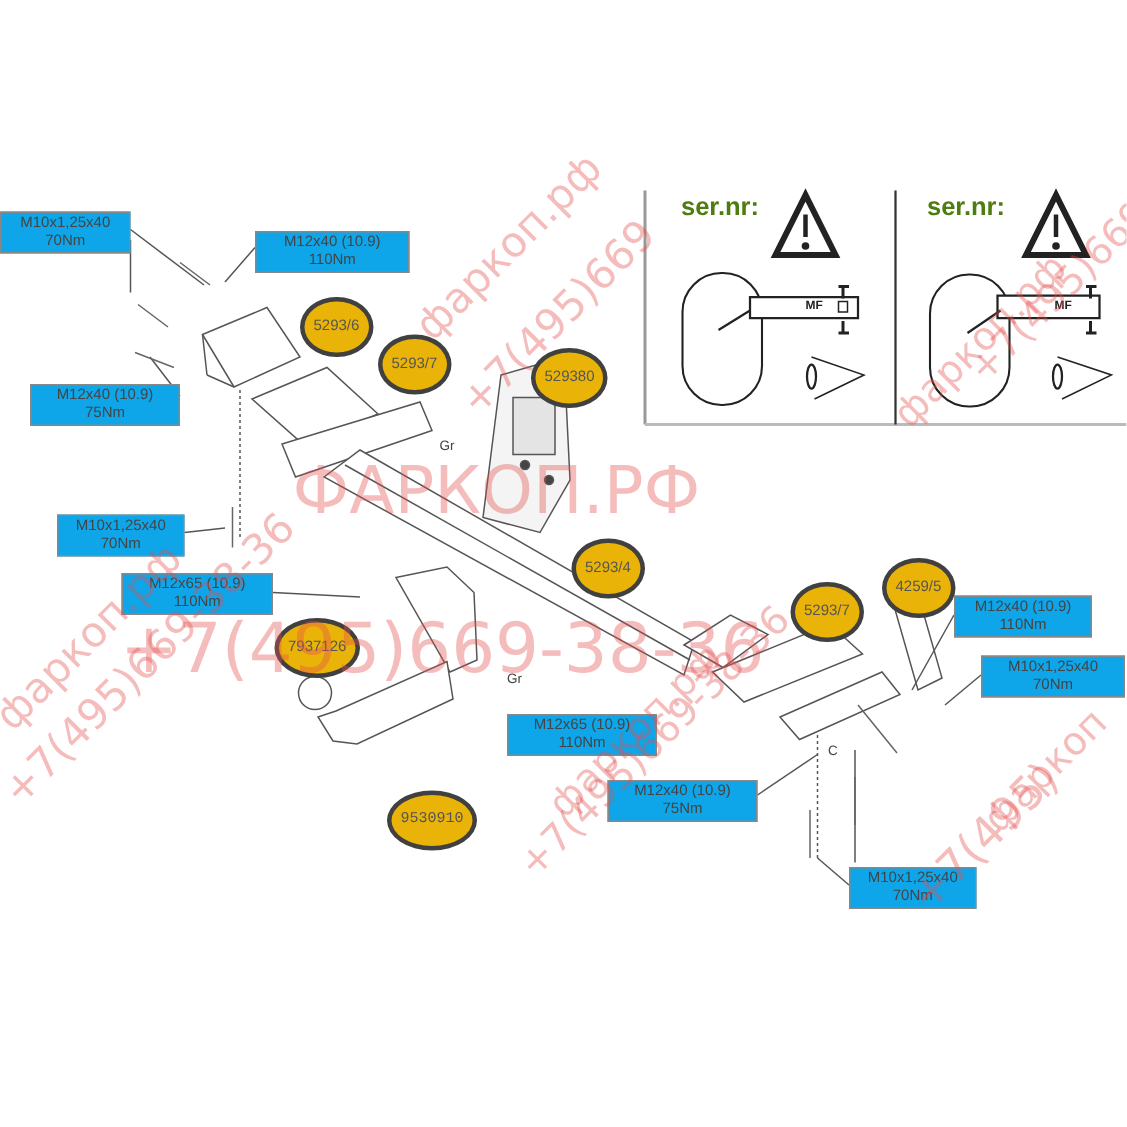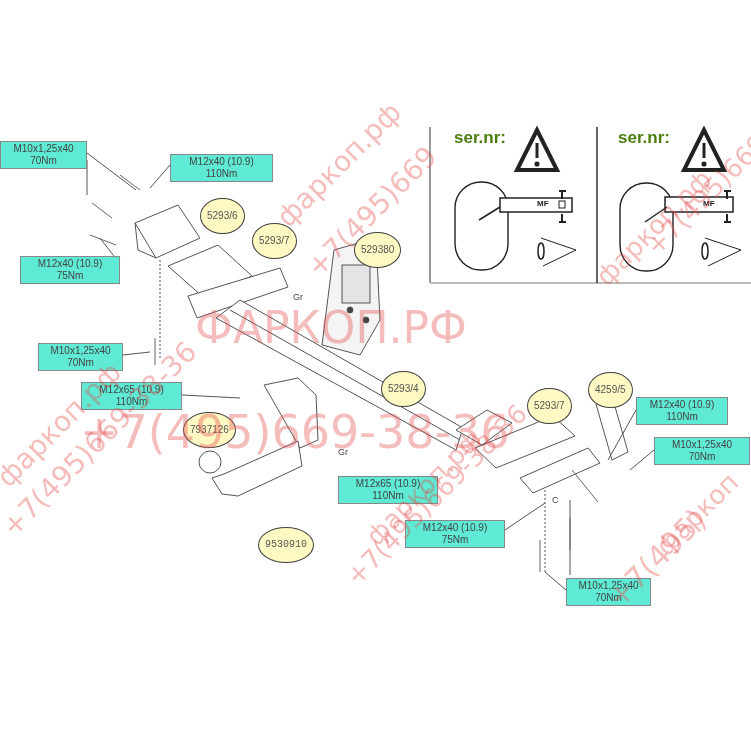--- a/index.html
+++ b/index.html
@@ -1,24 +1,24 @@
 <!DOCTYPE html>
 <html><head>
 <meta charset="utf-8">
 <style>
   html, body { margin:0; padding:0; background:#ffffff; }
   body { width:751px; height:751px; position:relative; overflow:hidden;
          font-family:"Liberation Sans", sans-serif; color:#333; }
   .stage { position:absolute; left:0; top:0; width:751px; height:751px; }
   svg.drawing { position:absolute; left:0; top:0; width:751px; height:751px; }
-  .lbl { position:absolute; background:#5eead4; border:1px solid #888;
+  .lbl { position:absolute; background:#0ea5e9; border:1px solid #888;
          font-size:10px; line-height:12px; text-align:center; color:#444;
          padding:1px 3px; box-sizing:border-box; }
   .lbl span { display:block; white-space:nowrap; }
-  .part { position:absolute; background:#fef9c3; border:1px solid #404040;
+  .part { position:absolute; background:#eab308; border:3px solid #404040;
           border-radius:50%; font-size:10px; line-height:14px; color:#555;
           text-align:center; padding:10px 6px; white-space:nowrap; }
   .wm { position:absolute; color:rgba(230,80,80,0.38); white-space:nowrap;
         font-family:"DejaVu Sans", sans-serif; pointer-events:none; transform-origin:left top; }
   .sericon { position:absolute; font-weight:bold; font-size:17px; color:#4d7c0f;
              font-family:"Liberation Sans", sans-serif; }
 </style>
 </head>
 <body>
 
@@ -165,21 +165,21 @@
       </div>
     <div class="lbl" style="left:566px;top:578px;width:85px;">
         <span>M10x1,25x40</span>
         <span>70Nm</span>
       </div>
   </div>
 
   <div class="part" style="left:200px;top:198px;">5293/6</div>
   <div class="part" style="left:252px;top:223px;">5293/7</div>
   <div class="part" style="left:354px;top:232px;">529380</div>
-  <div class="part" style="left:381px;top:371px;text-align:right;">5293/4</div>
+  <div class="part" style="left:381px;top:359px;text-align:right;">5293/4</div>
   <div class="part" style="left:527px;top:388px;">5293/7</div>
   <div class="part" style="left:588px;top:372px;">4259/5</div>
   <div class="part" style="left:183px;top:412px;">7937126</div>
   <div class="part" style="left:258px;top:527px;font-family:Liberation Mono, monospace;">9530910</div>
 
   <div class="wm" style="left:195px;top:302px;font-size:44px;">ФАРКОП.РФ</div>
   <div class="wm" style="left:80px;top:405px;font-size:46px;">+7(495)669-38-36</div>
   <div class="wm" style="left:270px;top:210px;font-size:28px;transform:rotate(-45deg);">фаркоп.рф</div>
   <div class="wm" style="left:300px;top:260px;font-size:28px;transform:rotate(-45deg);">+7(495)669</div>
   <div class="wm" style="left:-10px;top:470px;font-size:28px;transform:rotate(-45deg);">фаркоп.рф</div>

